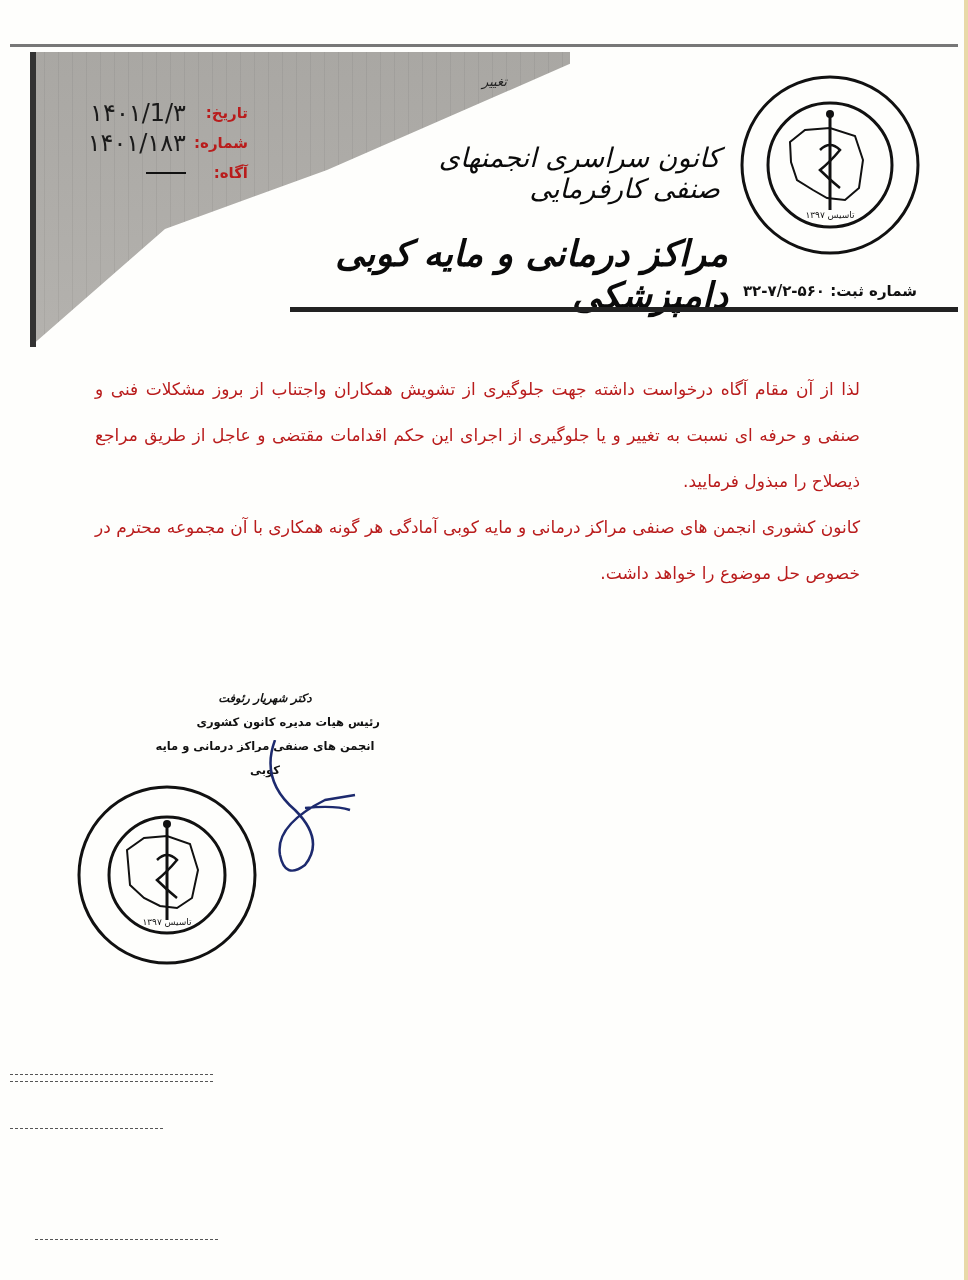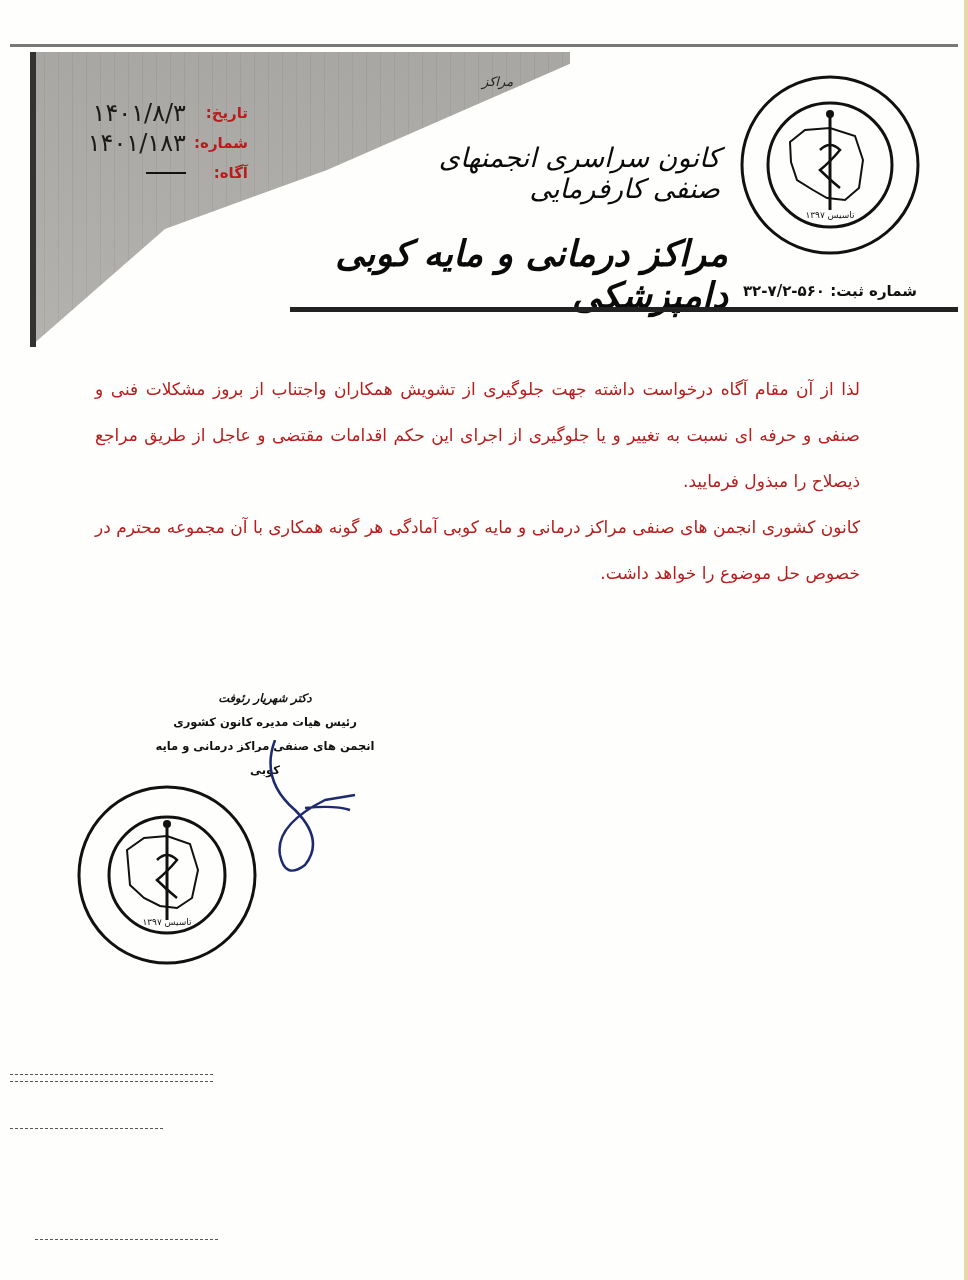--- a/index.html
+++ b/index.html
@@ -39,26 +39,26 @@
   .right-edge { position:absolute; right:0; top:0; width:4px; height:1280px; background:#e8d9a8; }
 </style>
 </head>
 <body>
 
 <div class="page">
   <div class="top-line"></div>
   <div class="gray-wedge"></div>
   <div class="left-border"></div>
 
-  <div class="bismillah">مراکز</div>
+  <div class="bismillah">تغییر</div>
 
   <div class="meta">
     <div class="meta-row">
       <span class="meta-label">تاریخ:</span>
-      <span class="meta-value">۱۴۰۱/۸/۳</span>
+      <span class="meta-value">۱۴۰۱/1/۳</span>
     </div>
     <div class="meta-row">
       <span class="meta-label">شماره:</span>
       <span class="meta-value">۱۴۰۱/۱۸۳</span>
     </div>
     <div class="meta-row">
       <span class="meta-label">آگاه:</span>
       <span class="meta-dash"></span>
     </div>
   </div>
@@ -79,21 +79,21 @@
 
   <div class="header-rule"></div>
 
   <div class="body-text">
     <p>لذا از آن مقام آگاه درخواست داشته جهت جلوگیری از تشویش همکاران واجتناب از بروز مشکلات فنی و صنفی و حرفه ای نسبت به تغییر و یا جلوگیری از اجرای این حکم اقدامات مقتضی و عاجل از طریق مراجع ذیصلاح را مبذول فرمایید.</p>
     <p>کانون کشوری انجمن های صنفی مراکز درمانی و مایه کوبی آمادگی هر گونه همکاری با آن مجموعه محترم در خصوص حل موضوع را خواهد داشت.</p>
   </div>
 
   <div class="signature-block">
     <div style="text-align:center;font-style:italic;">دکتر شهریار رئوفت</div>
-    <div style="text-align:center;">رئیس هیات مدیره کانون کشوری</div>
+    <div style="text-align:right;">رئیس هیات مدیره کانون کشوری</div>
     <div style="text-align:center;">انجمن های صنفی مراکز درمانی و مایه کوبی</div>
   </div>
 
   <svg class="signature" viewBox="0 0 140 140">
     <path d="M30 0 Q15 40 50 70 Q80 100 60 125 Q40 140 35 115 Q30 85 80 60 L110 55 M60 68 Q90 65 105 70" fill="none" stroke="#1d2a6e" stroke-width="2.5"></path>
   </svg>
 
   <svg class="stamp" viewBox="0 0 190 190">
     <circle cx="95" cy="95" r="88" fill="none" stroke="#111" stroke-width="3"></circle>
     <circle cx="95" cy="95" r="58" fill="none" stroke="#111" stroke-width="3"></circle>

